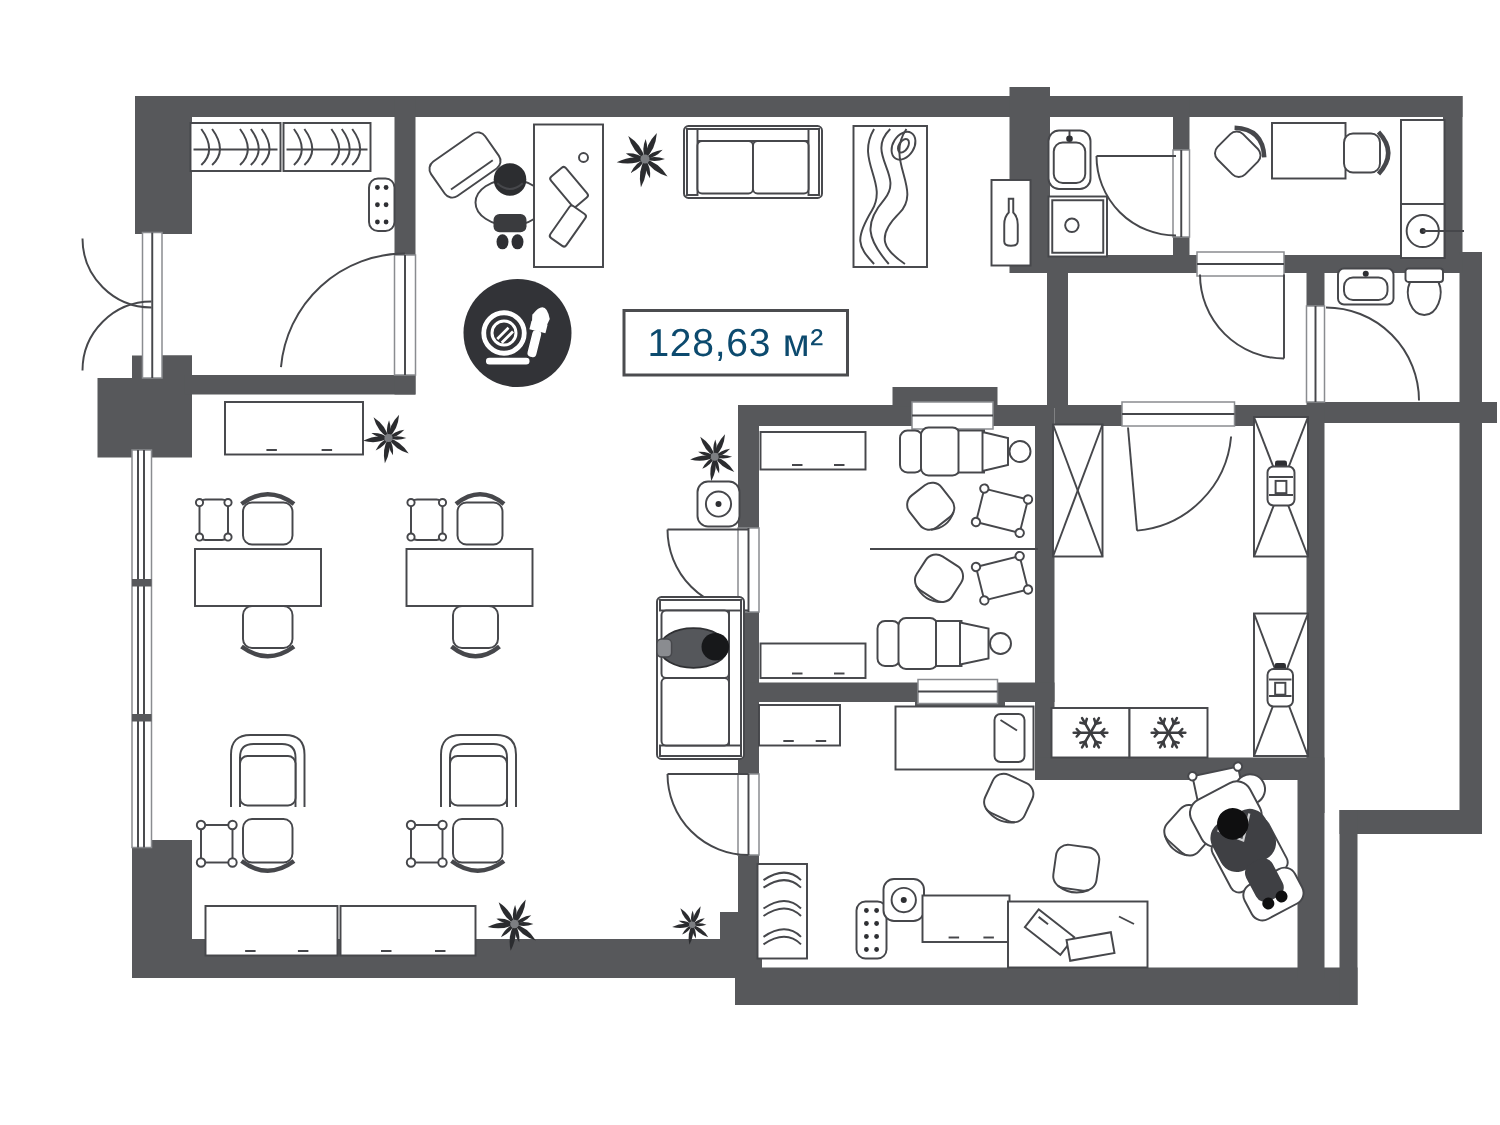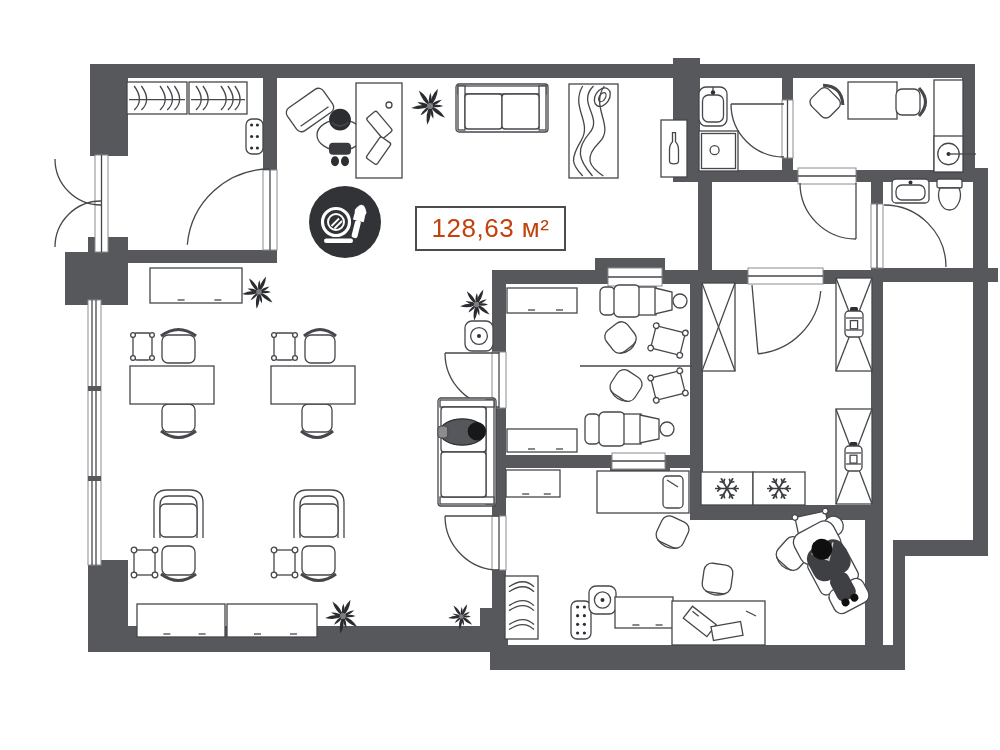--- a/index.html
+++ b/index.html
@@ -9,21 +9,21 @@
   svg{display:block;}
   .w{stroke:none;}
   .f{fill:#ffffff;stroke:#8a8c90;stroke-width:1;}
   .o{fill:#ffffff;stroke:#46474b;stroke-width:1.3;}
   .ln{stroke:#46474b;stroke-width:1.3;fill:none;}
   .th{stroke-width:3;}
   .sf{stroke:#3c3d40;stroke-width:1.7;fill:none;stroke-linecap:round;}
   .dkf{fill:#2e2f33;stroke:none;}
   .arealabel{position:absolute;left:415px;top:206px;width:147px;height:41px;
     background:#fff;border:2.5px solid #4b4c4f;display:flex;align-items:center;justify-content:center;
-    font-size:26px;color:#c2410c;letter-spacing:0.5px;}
+    font-size:26px;color:#0c4a6e;letter-spacing:0.5px;}
   .badge{position:absolute;left:308px;top:185px;width:74px;height:74px;}
 </style>
 </head>
 <body>
 
 <div class="stage">
   <div id="planhost">
       <svg width="1000" height="750" viewBox="0 0 1000 750">
         <rect class="w" x="90" y="64" width="885" height="14" fill="#57585B"></rect>
         <rect class="w" x="90" y="64" width="38" height="92" fill="#57585B"></rect>

